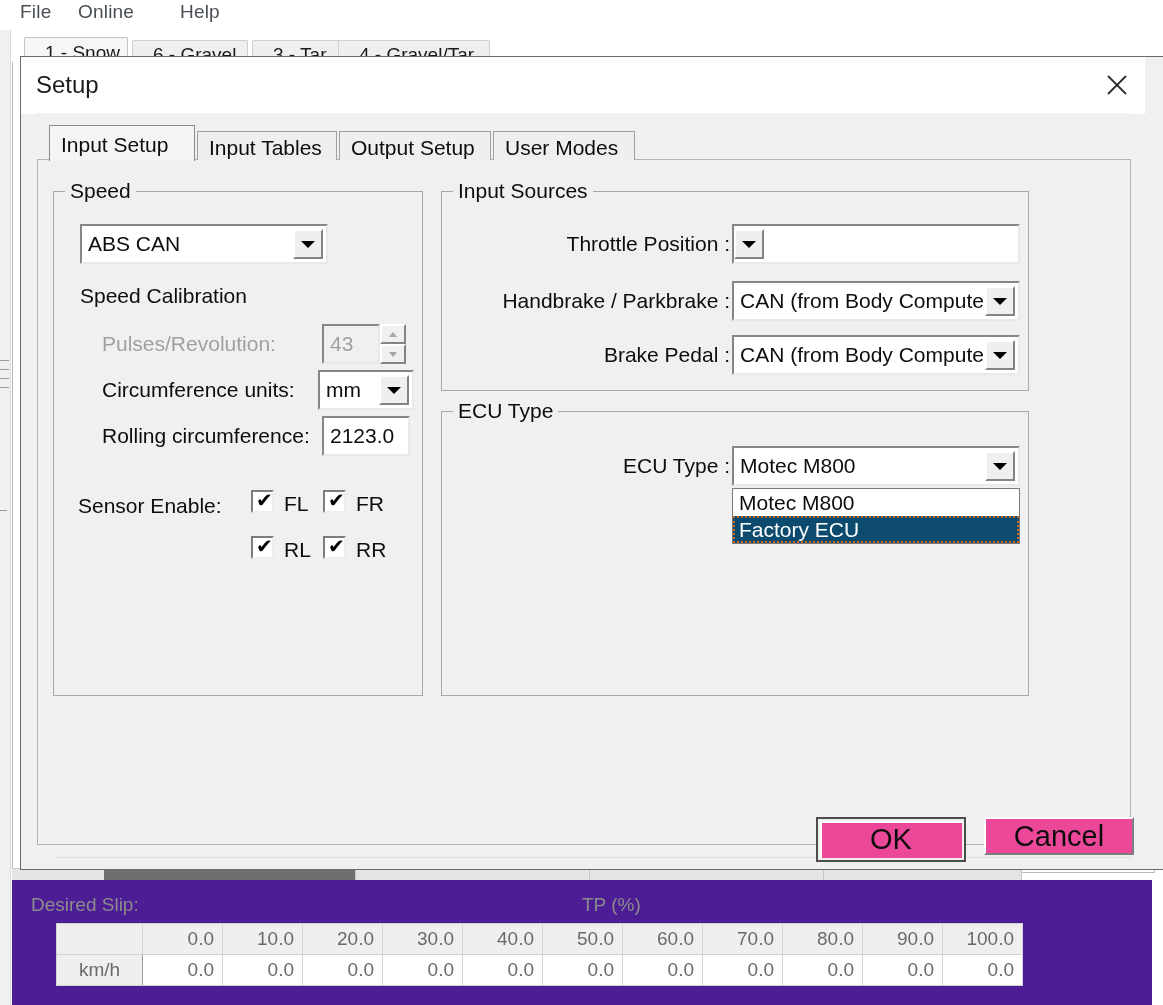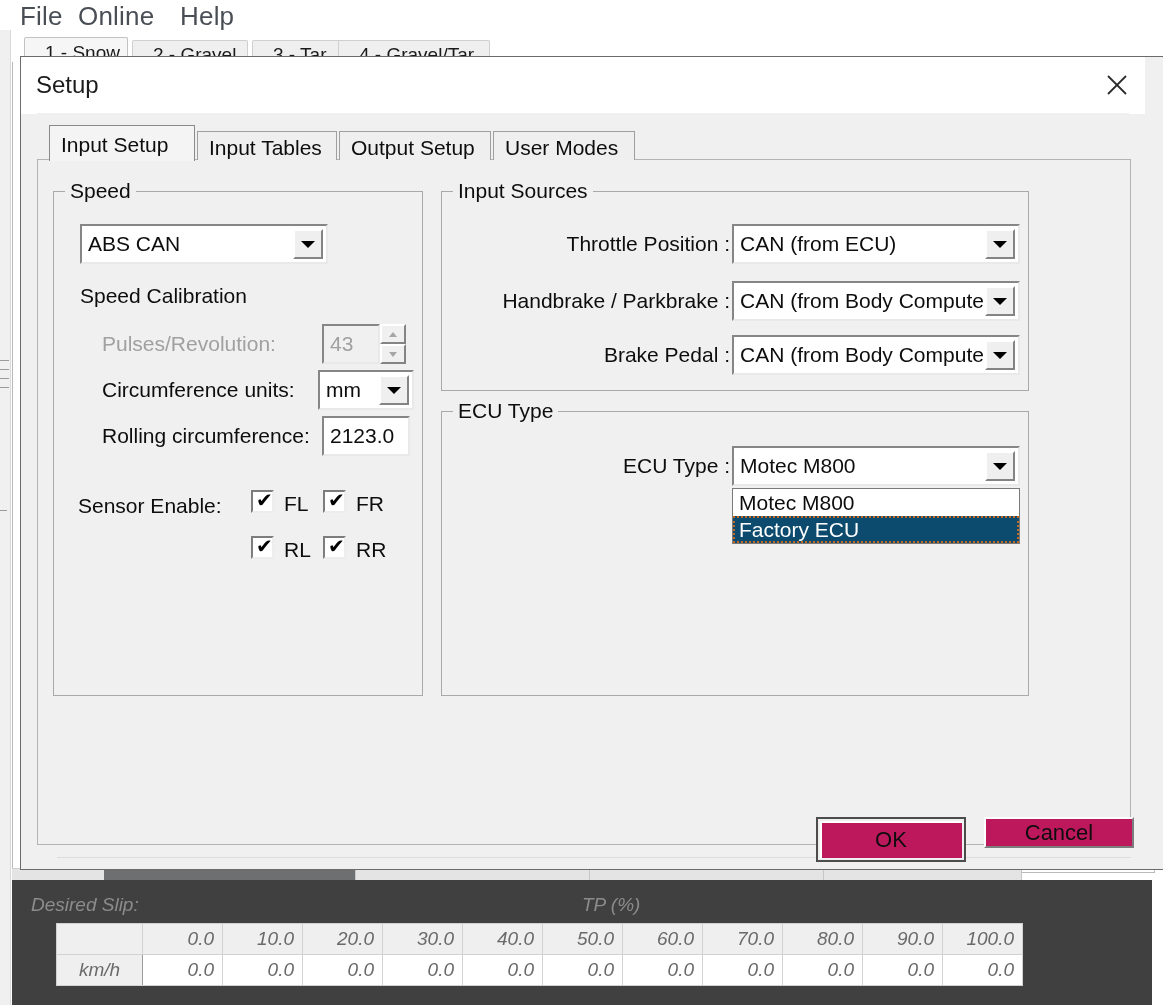--- a/index.html
+++ b/index.html
@@ -21,21 +21,21 @@
   }
   #bg-menubar {
     position: absolute;
     left: 0; top: 0;
     width: 1163px; height: 30px;
     background: #ffffff;
   }
   .menu-item {
     position: absolute;
     top: 1px;
-    font-size: 26px;
+    font-size: 19px;
     color: #4a4f56;
     letter-spacing: .2px;
   }
   #bg-left-strip {
     position: absolute;
     left: 0; top: 30px;
     width: 10px; height: 975px;
     background: #f0f0f0;
     border-right: 1px solid #d8d8d8;
   }
@@ -94,22 +94,21 @@
     border-right: 1px solid #c6c6c6;
     box-sizing: border-box;
   }
   #bg-bottom-tabs .seg.sel { background: #6d6f70; }
 
   
   #bottom-panel {
     position: absolute;
     left: 12px; top: 880px;
     width: 1140px; height: 125px;
-    background: #404040;
-    font-style: italic;
+    background: #4c1d95;
   }
   #lbl-desired-slip {
     position: absolute; left: 19px; top: 14px;
     font-size: 19px; color: #8c8c8c;
   }
   #lbl-tp {
     position: absolute; left: 570px; top: 14px;
     font-size: 19px; color: #8c8c8c;
   }
   #slip-table {
@@ -354,27 +353,27 @@
     outline-offset: -2px;
   }
 
   
   #dlg-sep {
     position: absolute; left: 36px; top: 800px;
     width: 1074px; height: 1px; background: #dcdcdc;
   }
   .pushbtn {
     position: absolute;
-    background: #be185d;
+    background: #ec4899;
     border-top: 2px solid #ffffff;
     border-left: 2px solid #ffffff;
     border-right: 2px solid #7d7d7d;
     border-bottom: 2px solid #7d7d7d;
     box-sizing: border-box;
-    font-size: 22px;
+    font-size: 29px;
     color: #0d0d0d;
     display: flex; align-items: center; justify-content: center;
     white-space: nowrap;
   }
   .pushbtn.default {
     border: 2px solid #4c4c4c;
     box-shadow: inset 0 0 0 2px #efefef, inset 2px 2px 0 2px #ffffff;
   }
 </style>
 </head>
@@ -393,21 +392,21 @@
         <i></i>
         <i></i>
         <i></i>
         <i></i>
       </div>
     <div id="bg-left-tick2"></div>
   </div>
 
   <div id="bg-tabstrip">
     <div class="bg-tab active" style="left:12px;  width:104px;">1 - Snow</div>
-    <div class="bg-tab" style="left:120px; width:116px;">2 - Gravel</div>
+    <div class="bg-tab" style="left:120px; width:116px;">6 - Gravel</div>
     <div class="bg-tab" style="left:240px; width:96px;text-decoration:underline;">3 - Tar</div>
     <div class="bg-tab" style="left:326px; width:152px;">4 - Gravel/Tar</div>
   </div>
 
   <div id="bg-clientarea"></div>
 
   <div id="bg-bottom-tabs">
     <div class="seg sel" style="left:92px;  width:252px;"></div>
     <div class="seg" style="left:344px; width:234px;"></div>
     <div class="seg" style="left:578px; width:234px;"></div>
@@ -530,21 +529,20 @@
         <span class="tick">✔</span>
       </div>
     <div class="lbl" style="left:302px; top:346px;">RR</div>
   </div>
 
   <div class="groupbox" style="left:420px; top:134px; width:588px; height:200px;">
     <div class="gb-title">Input Sources</div>
 
     <div class="lbl right" style="left:40px; top:40px; width:248px;">Throttle Position :</div>
     <div class="combo" style="left:290px; top:32px; width:288px; height:40px;">
-      <div class="ctext">CAN (from ECU)</div>
       <div class="cbtn">
           <div class="arrow-down"></div>
         </div>
     </div>
 
     <div class="lbl right" style="left:10px; top:97px; width:278px;">Handbrake / Parkbrake :</div>
     <div class="combo" style="left:290px; top:89px; width:288px; height:40px;">
       <div class="ctext">CAN (from Body Computer)</div>
       <div class="cbtn">
           <div class="arrow-down"></div>
@@ -572,14 +570,14 @@
     </div>
 
     <div id="ecu-dropdown" style="left:290px; top:76px; width:288px;">
       <div class="dd-item">Motec M800</div>
       <div class="dd-item sel">Factory ECU</div>
     </div>
   </div>
 
   <div id="dlg-sep"></div>
   <div class="pushbtn default" style="left:795px; top:760px; width:150px; height:45px;">OK</div>
-  <div class="pushbtn" style="left:963px; top:760px; width:150px; height:31px;text-align:center;">Cancel</div>
+  <div class="pushbtn" style="left:963px; top:760px; width:150px; height:38px;text-align:center;">Cancel</div>
 </div>
 
 </body></html>

